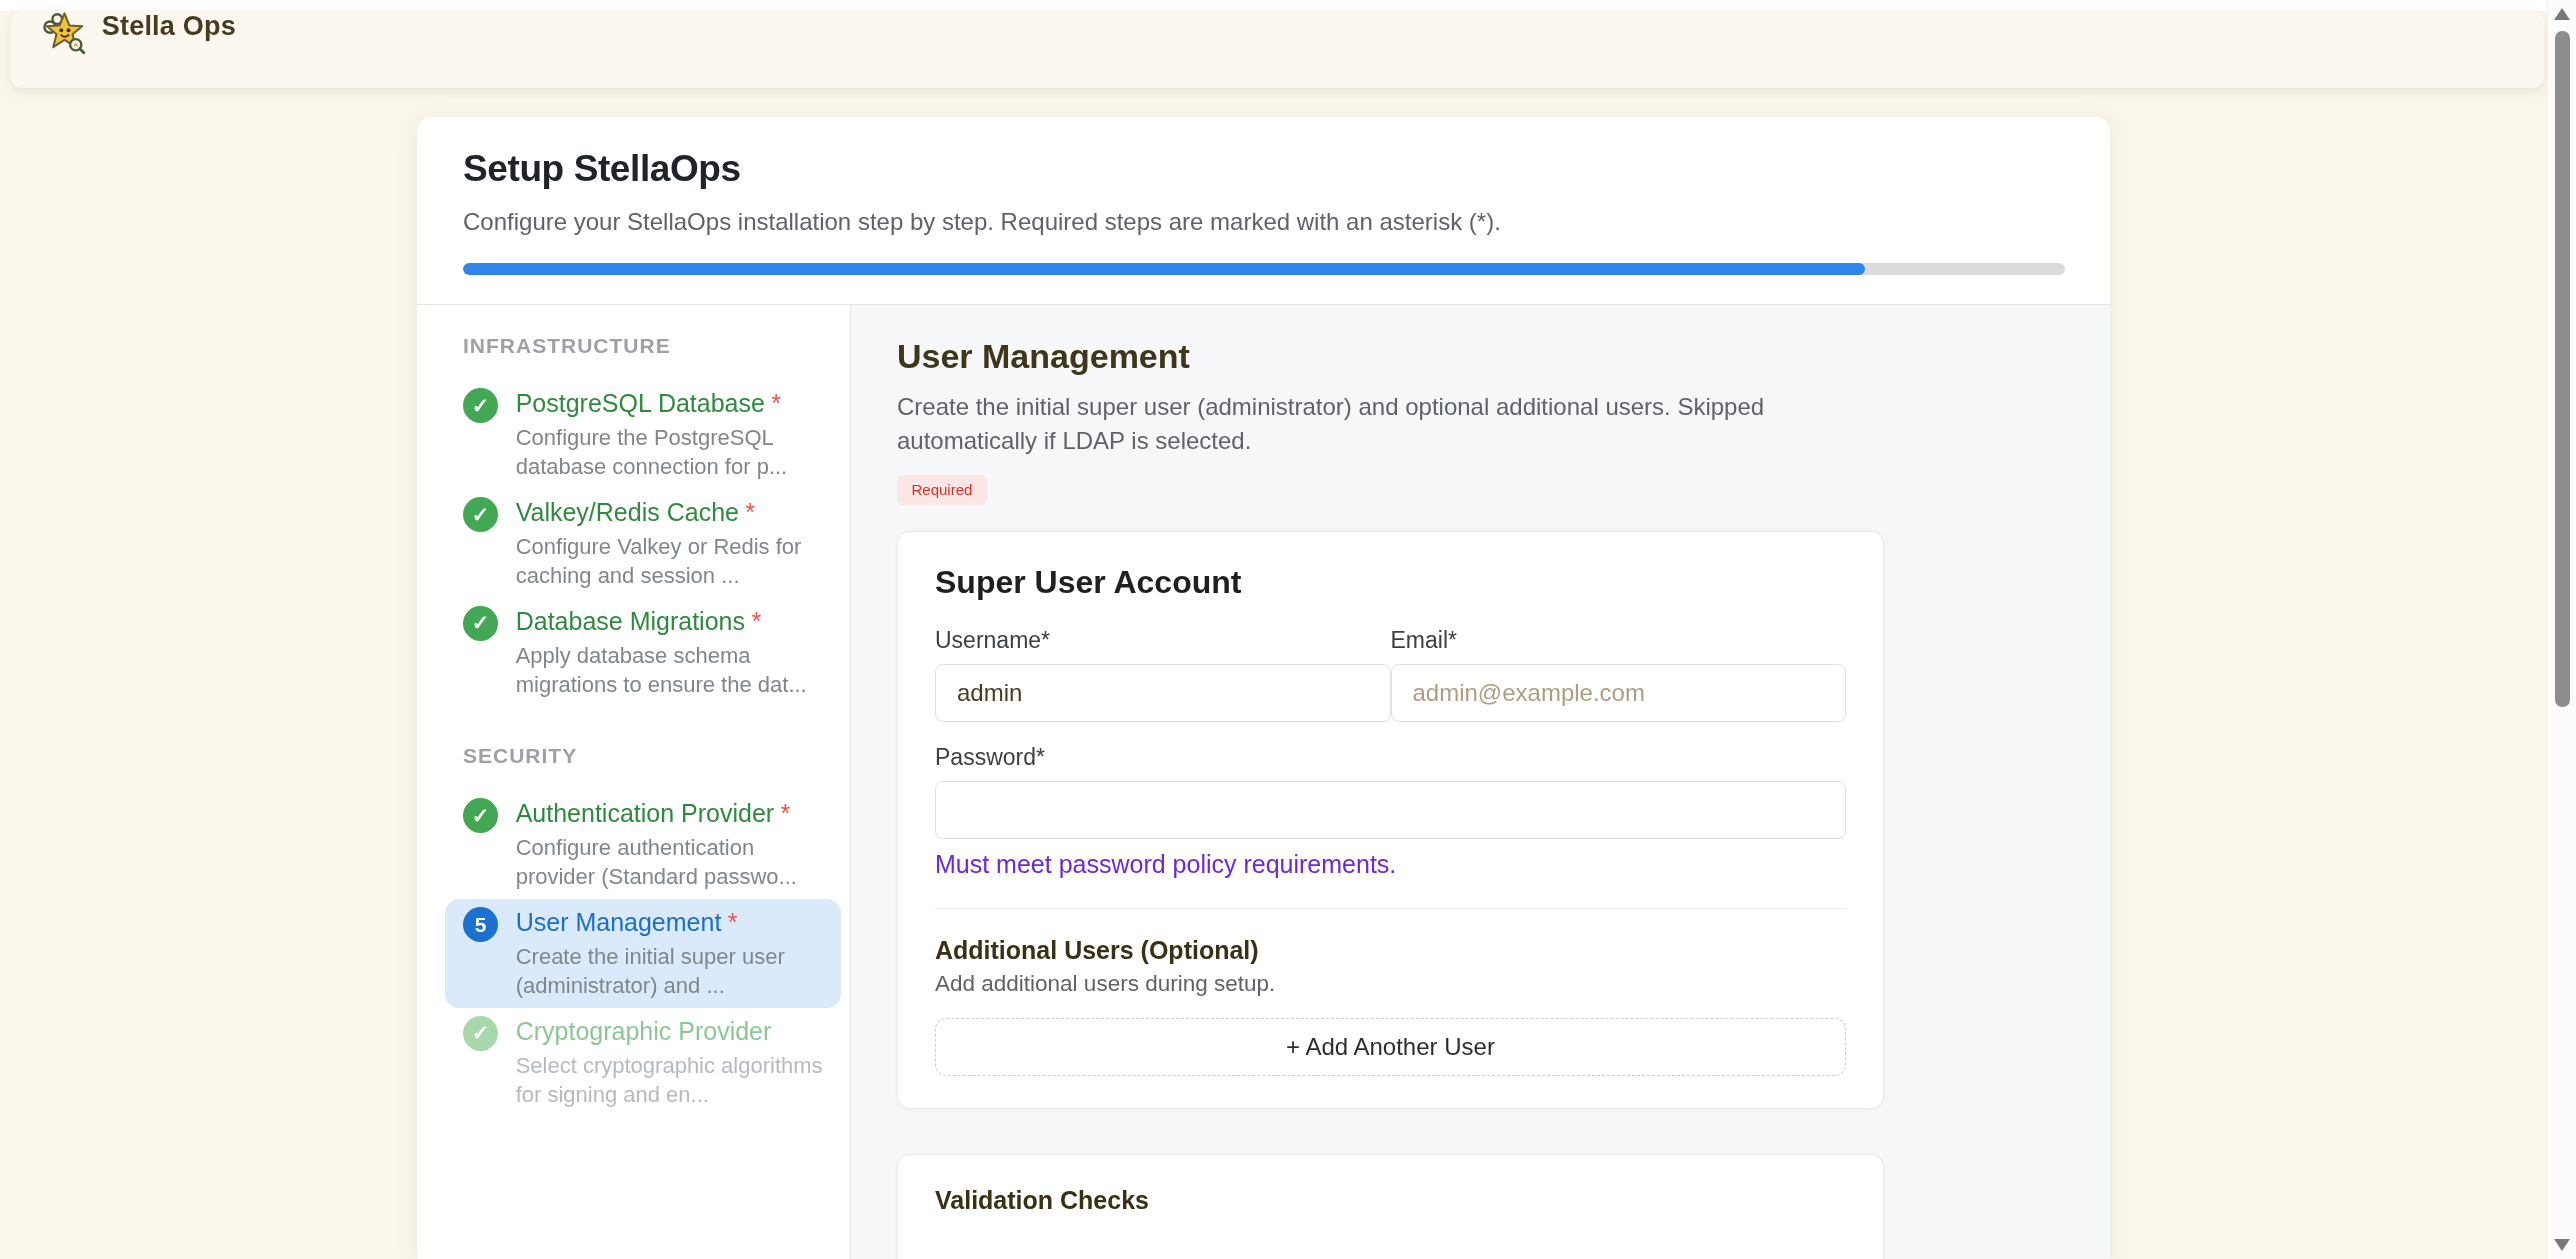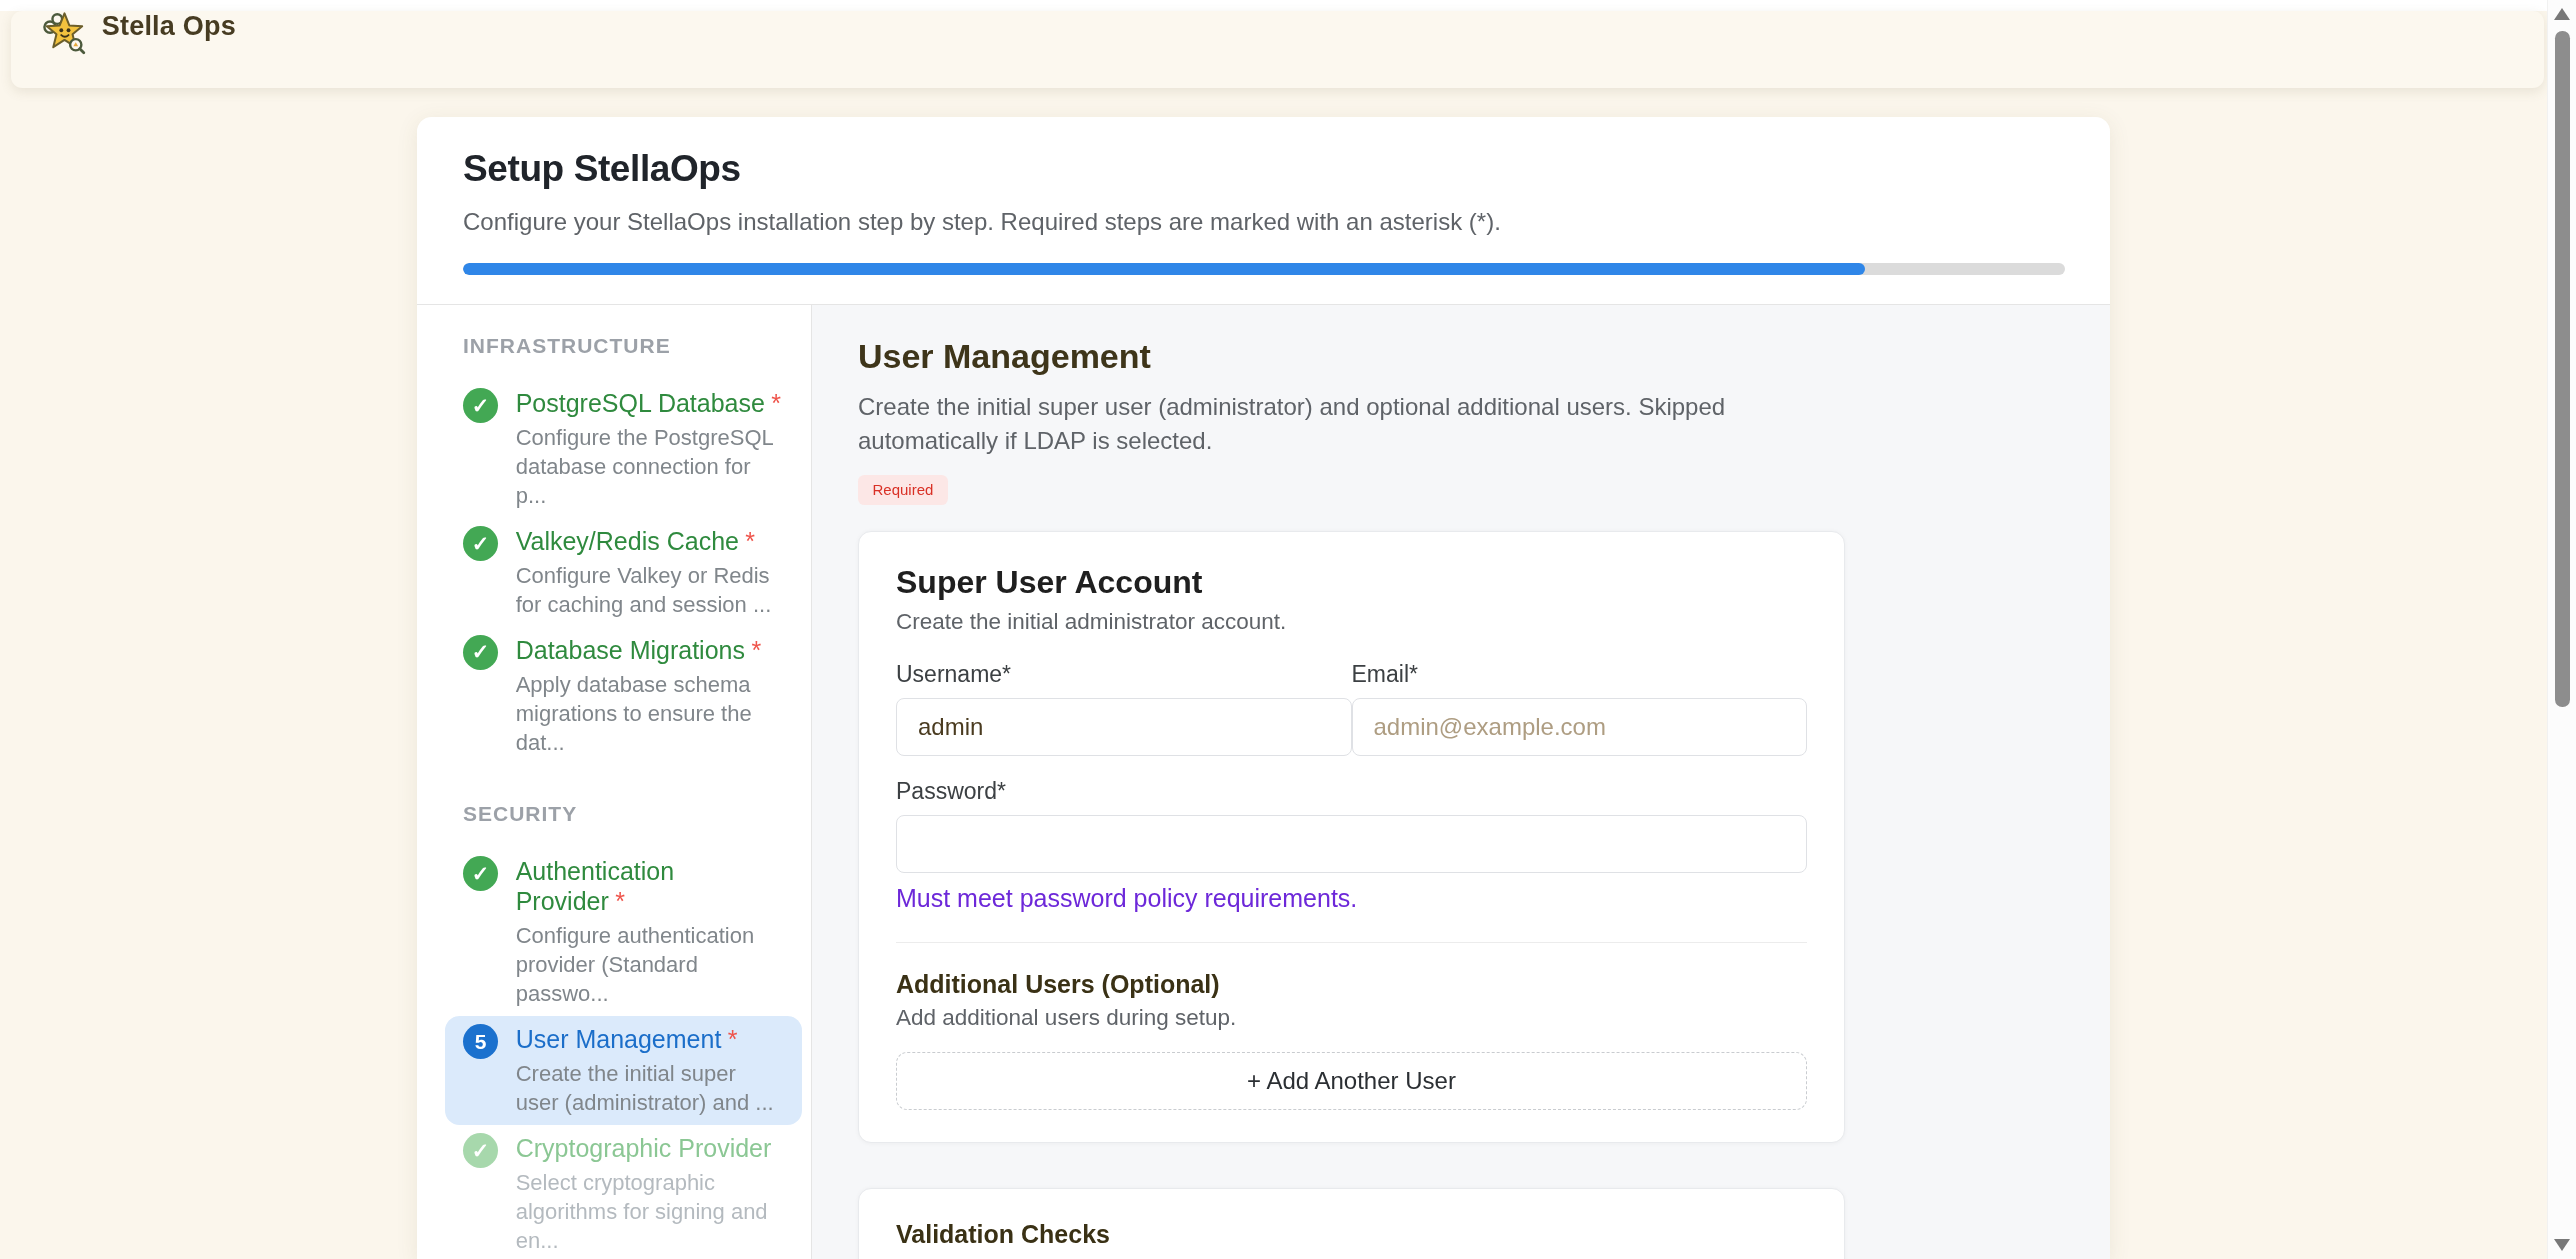--- a/index.html
+++ b/index.html
@@ -29,21 +29,21 @@
   }
   .card-header { padding:31px 45px 29px 46px; flex:none; }
   .page-title { font-size:37px; font-weight:700; color:#20242A; letter-spacing:-0.4px; }
   .page-subtitle { margin-top:17.7px; font-size:24px; color:#5F6368; }
   .progress-track { margin-top:27px; height:12px; background:#DBDBDB; border-radius:6.4px; overflow:hidden; }
   .progress-fill { height:100%; width:0%; background:#2F86E8; border-radius:6.4px; }
 
   .content-row { flex:1; display:flex; border-top:0.8px solid #E5E5E5; overflow:hidden; min-height:0; }
 
   
-  .sidebar { width:395px; flex:none; border-right:0.8px solid #E5E5E5; padding:29px 27px 0 46px; overflow:hidden; }
+  .sidebar { width:434px; flex:none; border-right:0.8px solid #E5E5E5; padding:29px 27px 0 46px; overflow:hidden; }
   .section-label { font-size:21px; font-weight:700; color:#9CA1A8; letter-spacing:1px; margin-bottom:22.5px; }
   .section-label.later { margin-top:37px; }
   .step { display:flex; gap:17.7px; padding:8px 17.7px; margin:0 -17.7px; border-radius:14.5px; cursor:pointer; }
   .step-circle {
     width:35px; height:35px; flex:none; border-radius:50%;
     display:flex; align-items:center; justify-content:center;
     font-size:21px; font-weight:700;
   }
   .step-body { flex:1; min-width:0; }
   .step-title { font-size:25px; line-height:1.2; }
@@ -194,21 +194,20 @@
     </nav>
 
     <section class="main-panel">
 
       <h2 class="panel-title">User Management</h2>
       <p class="panel-desc">Create the initial super user (administrator) and optional additional users. Skipped automatically if LDAP is selected.</p>
       <span class="required-badge">Required</span>
 
       <div class="card super">
         <div class="card-title-neutral">Super User Account</div>
-        <div class="card-sub">Create the initial administrator account.</div>
 
         <div class="form-grid">
           <div>
             <div class="field-label">Username*</div>
             <input class="text-input" type="text" value="admin" style="">
           </div>
           <div>
             <div class="field-label">Email*</div>
             <input class="text-input" type="text" placeholder="admin@example.com" style="">
           </div>

